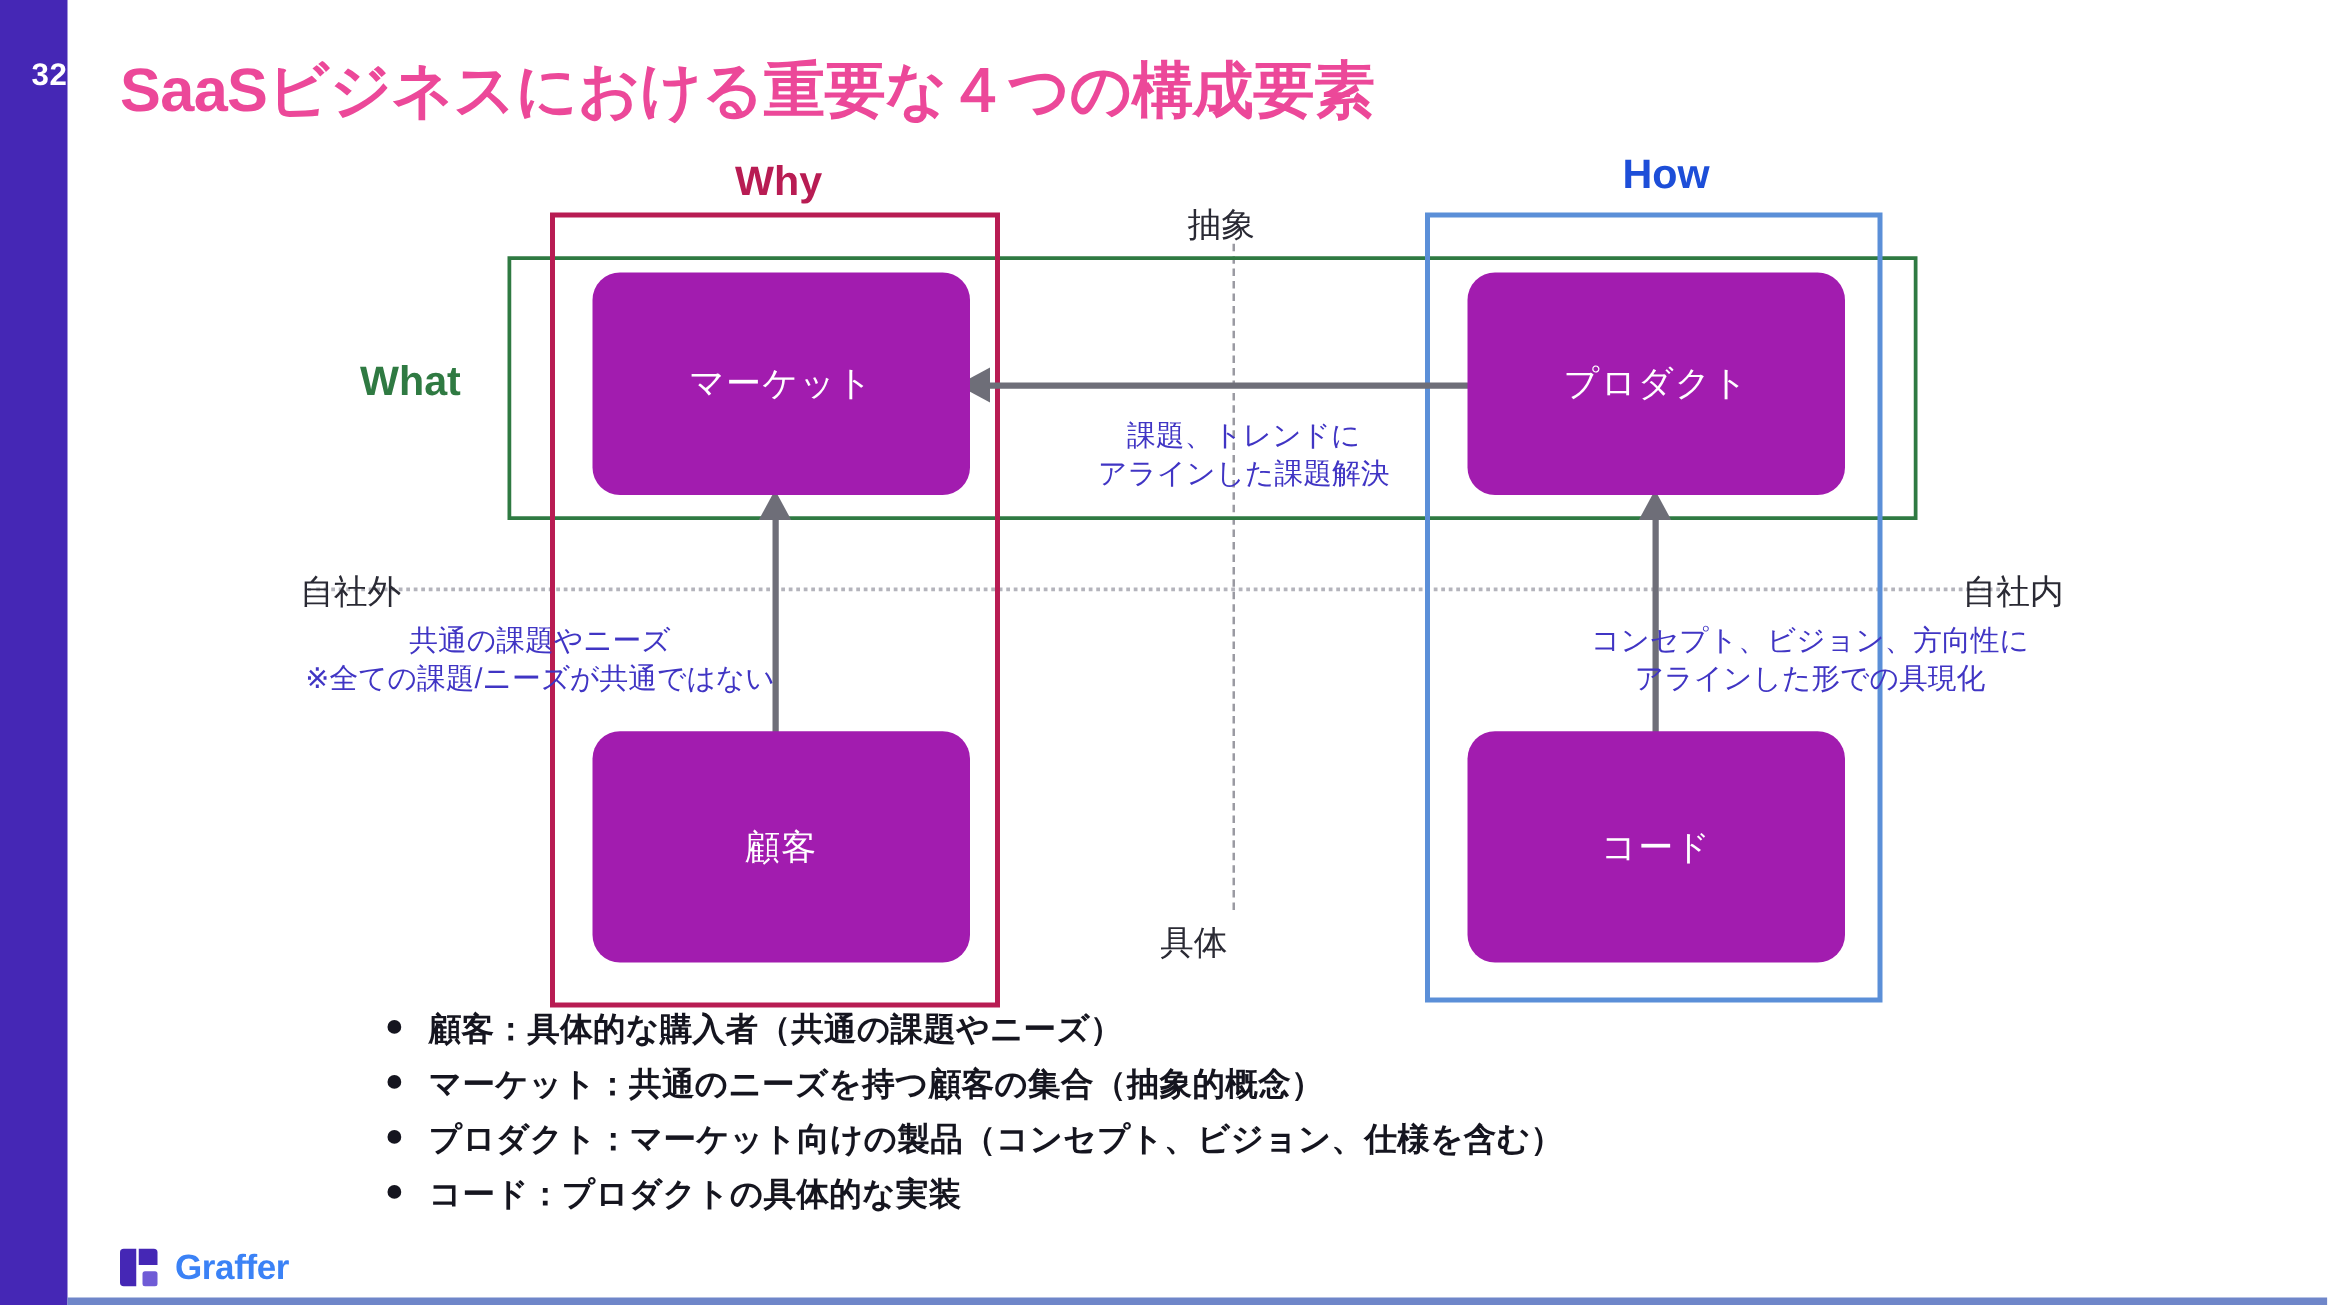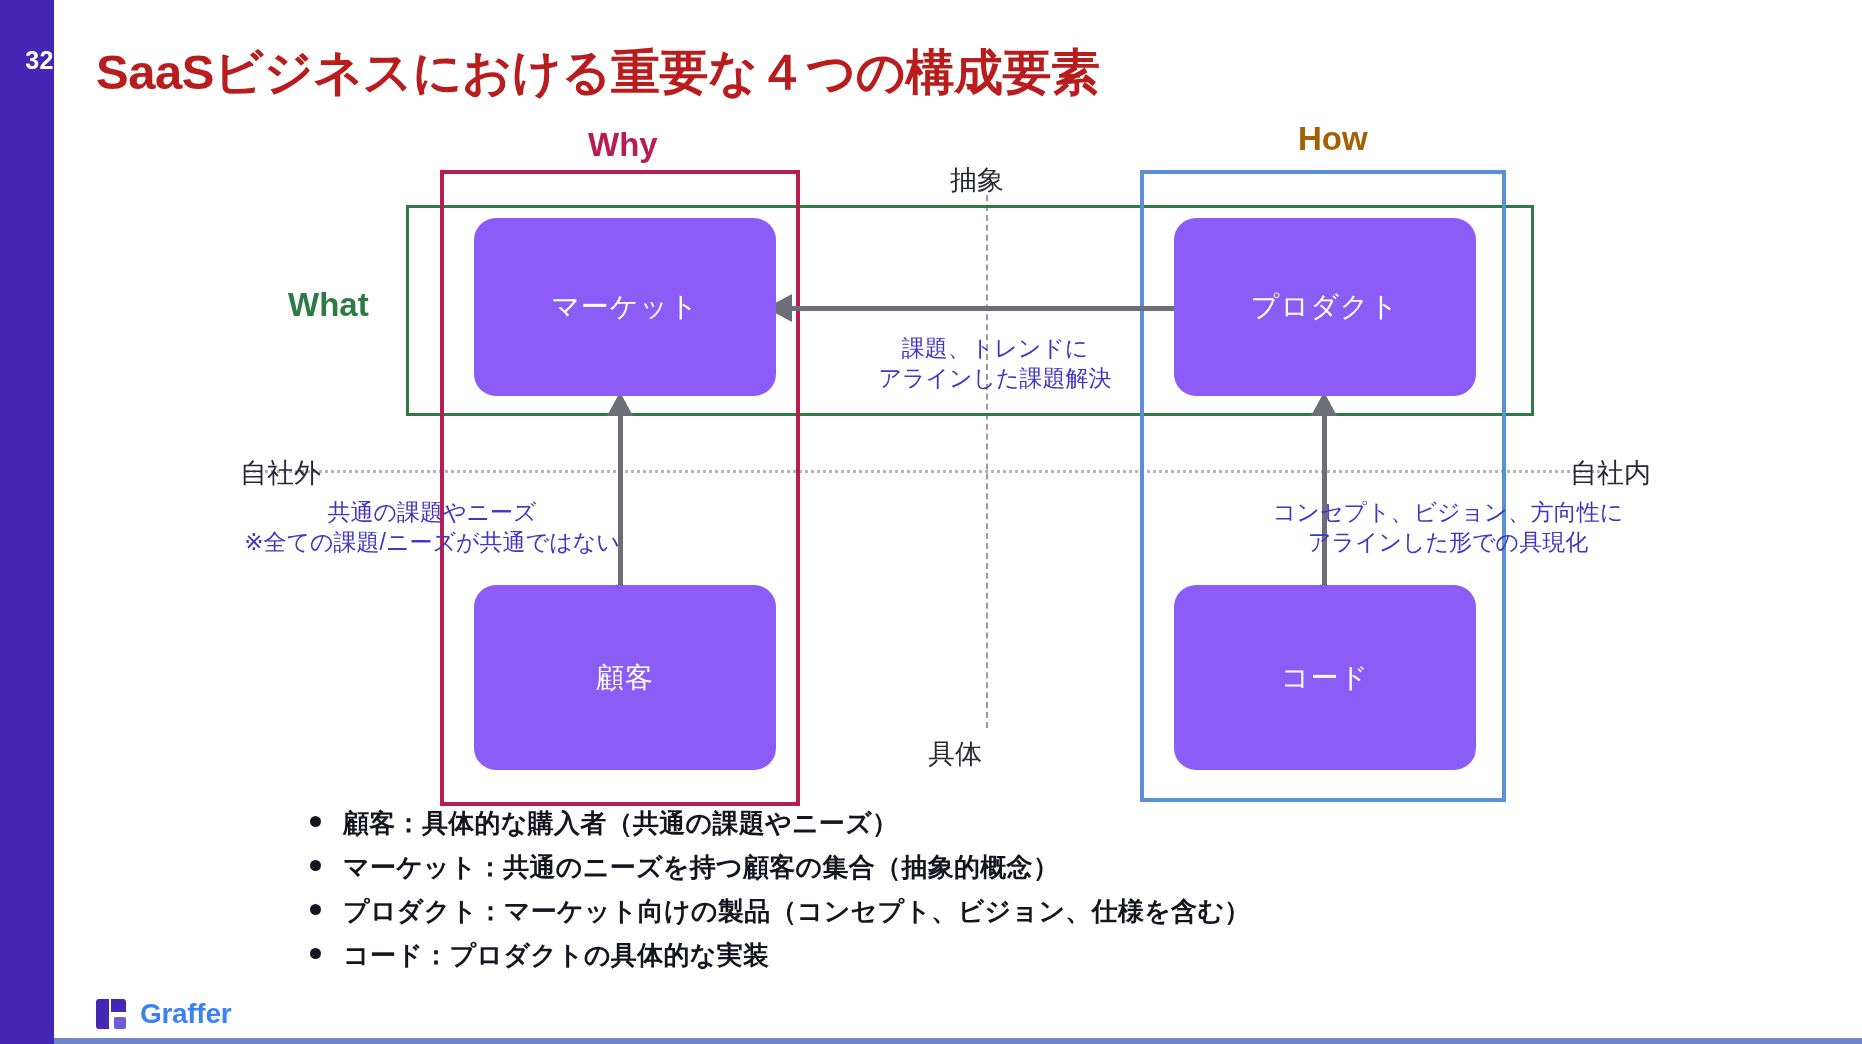--- a/index.html
+++ b/index.html
@@ -54,21 +54,21 @@
     font-size: 20px;
     color: #777782;
     letter-spacing: 0.4px;
     white-space: nowrap;
   }
   .page-title {
     position: absolute;
     left: 96px; top: 40px;
     font-size: 49px;
     font-weight: 700;
-    color: #b91c1c;
+    color: #ec4899;
     letter-spacing: -0.5px;
     white-space: nowrap;
   }
 
   
   .diagram {
     position: absolute;
     left: 0; top: 0;
     width: 1862px; height: 1044px;
     pointer-events: none;
@@ -95,21 +95,21 @@
     border: 3px solid #2F7A42;
   }
 
   .frame-label {
     position: absolute;
     font-size: 33px;
     font-weight: 700;
     white-space: nowrap;
   }
   .label-why  { left: 588px;  top: 126px; color: #B81C53; }
-  .label-how  { left: 1298px; top: 120px; color: #a16207; }
+  .label-how  { left: 1298px; top: 120px; color: #1d4ed8; }
   .label-what { left: 288px;  top: 286px; color: #2F7A42; }
 
   
   .v-dash {
     position: absolute;
     left: 986px; top: 195px;
     width: 0; height: 533px;
     border-left: 2px dashed #9a9aa2;
   }
   .h-dot {
@@ -125,21 +125,21 @@
     white-space: nowrap;
   }
   .axis-abstract { left: 950px; top: 162px; }
   .axis-concrete { left: 928px; top: 736px; }
   .axis-outside  { left: 240px; top: 455px; }
   .axis-inside   { left: 1570px; top: 455px; }
 
   
   .node {
     position: absolute;
-    background: #8b5cf6;
+    background: #a21caf;
     border-radius: 22px;
     color: #ffffff;
     font-size: 28px;
     display: flex;
     align-items: center;
     justify-content: center;
     letter-spacing: 1px;
   }
   .node-market  { left: 474px;  top: 218px; width: 302px; height: 178px; }
   .node-product { left: 1174px; top: 218px; width: 302px; height: 178px; }

